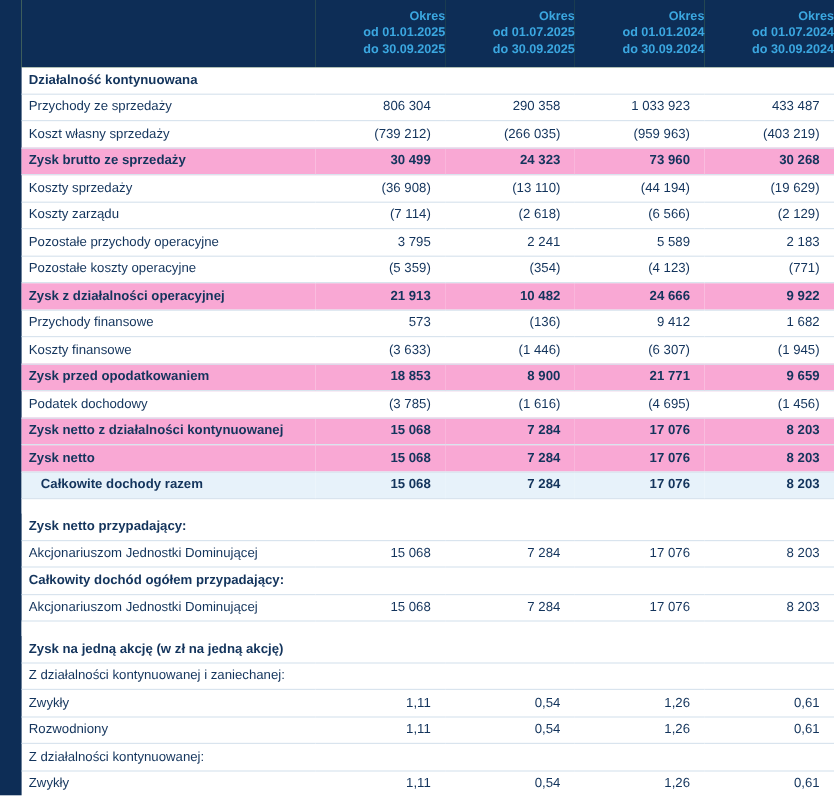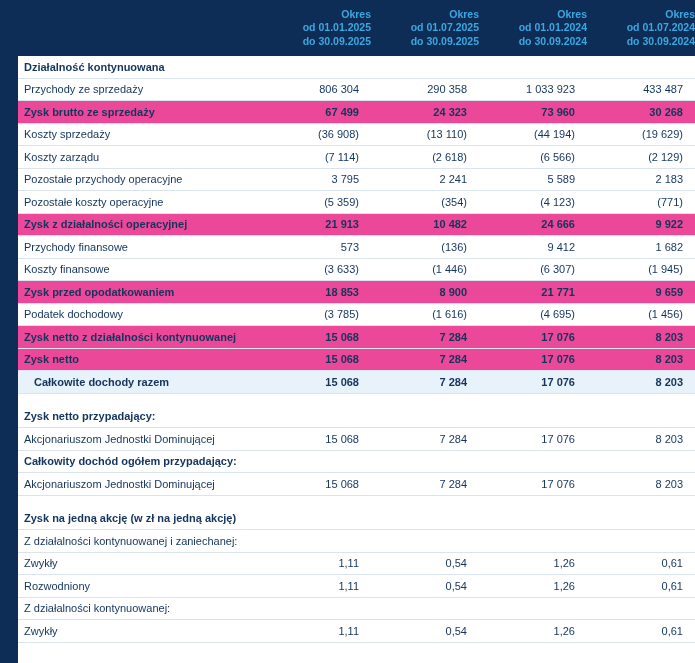--- a/index.html
+++ b/index.html
@@ -78,21 +78,21 @@
   }
   tbody td.num {
     text-align: right;
     padding-right: 12px;
     white-space: nowrap;
   }
   tr.bold td {
     font-weight: bold;
   }
   tr.shade td {
-    background: #ec4899;
+    background: #f9a8d4;
   }
   tr.shade-light td {
     background: #e7f2fa;
     padding-left: 16px;
   }
   tr.blank td {
     height: 12px;
     border-bottom: none;
     background: #ffffff;
   }
@@ -147,23 +147,30 @@
           <td class="num"></td>
           <td class="num"></td>
         </tr>
         <tr>
           <td class="lab">Przychody ze sprzedaży</td>
           <td class="num">806 304</td>
           <td class="num">290 358</td>
           <td class="num">1 033 923</td>
           <td class="num">433 487</td>
         </tr>
+        <tr>
+          <td class="lab">Koszt własny sprzedaży</td>
+          <td class="num">(739 212)</td>
+          <td class="num">(266 035)</td>
+          <td class="num">(959 963)</td>
+          <td class="num">(403 219)</td>
+        </tr>
         <tr class="bold shade">
           <td class="lab">Zysk brutto ze sprzedaży</td>
-          <td class="num">67 499</td>
+          <td class="num">30 499</td>
           <td class="num">24 323</td>
           <td class="num">73 960</td>
           <td class="num">30 268</td>
         </tr>
         <tr>
           <td class="lab">Koszty sprzedaży</td>
           <td class="num">(36 908)</td>
           <td class="num">(13 110)</td>
           <td class="num">(44 194)</td>
           <td class="num">(19 629)</td>

